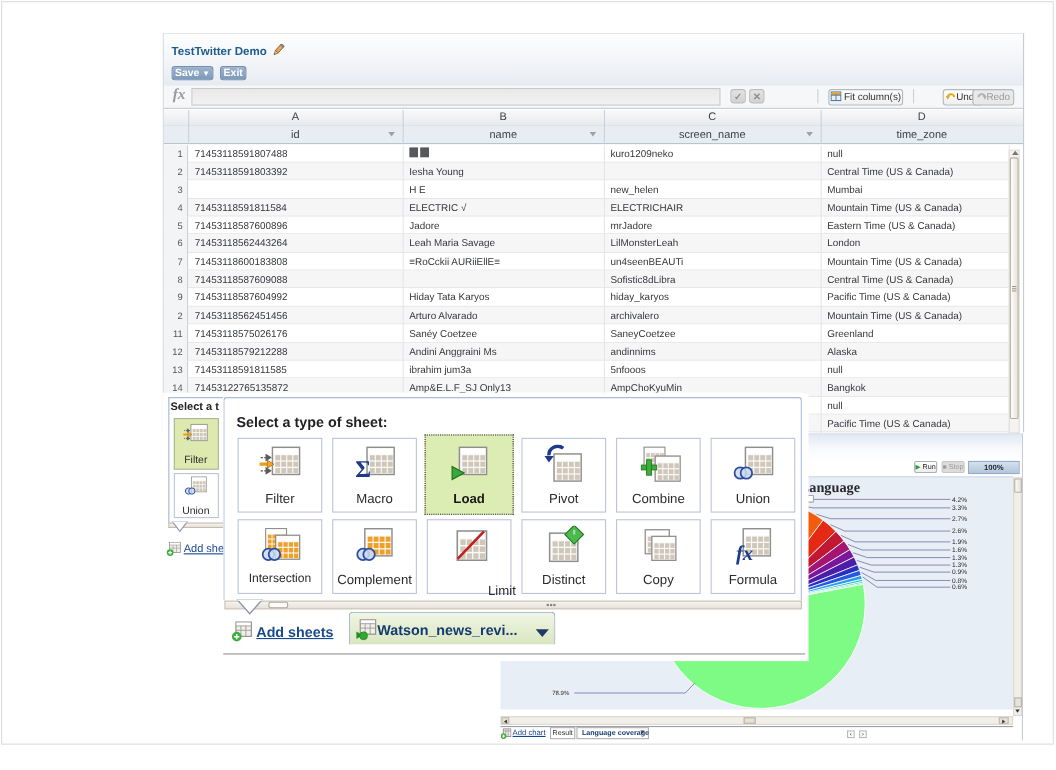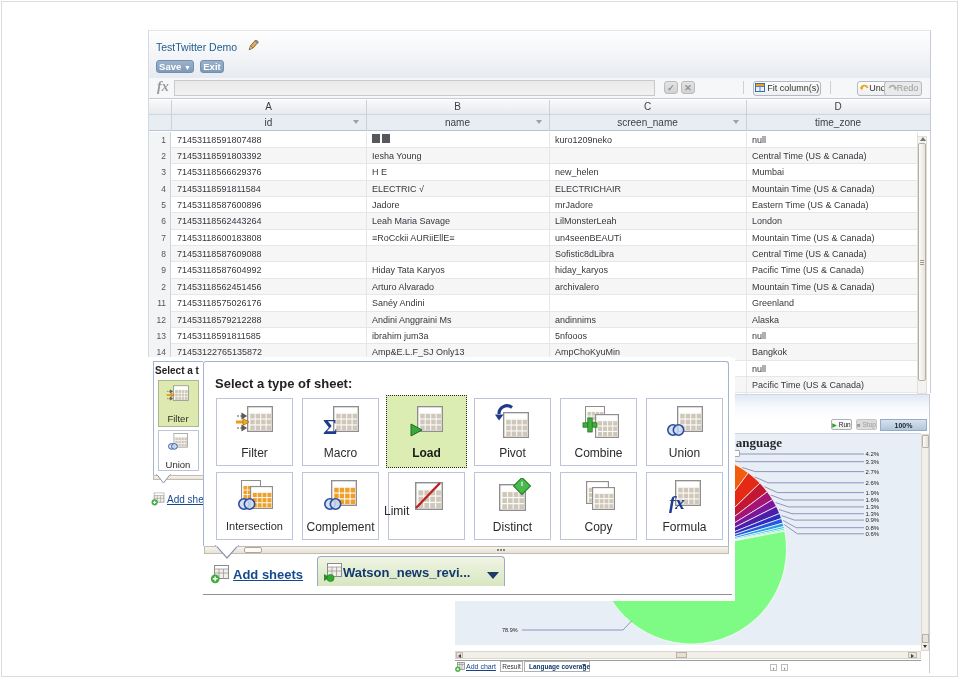--- a/index.html
+++ b/index.html
@@ -2,21 +2,21 @@
 <html><head><meta charset="utf-8">
 <style>
 *{margin:0;padding:0;box-sizing:border-box}
 html,body{width:960px;height:700px;background:#fff;font-family:"Liberation Sans",sans-serif;overflow:hidden}
 .abs{position:absolute}
 #stage{position:relative;width:960px;height:700px}
 #frame{position:absolute;left:1px;top:1px;width:957px;height:676px;border:1px solid #dcdcdc}
 
 #winA{left:148px;top:30px;width:783px;height:363px;z-index:1;background:#fff;border-top:1px solid #e3e7ec;border-left:1px solid #d4dae1;border-right:1px solid #c6ccd4}
 #aHead{left:0;top:0;width:781px;height:47px;background:linear-gradient(#fefefe,#f2f4f7 55%,#e7ebf1)}
-#aTitle{left:7px;top:10px;font-size:10.5px;font-weight:normal;color:#1d5c8f}
+#aTitle{left:7px;top:10px;font-size:10.5px;font-weight:bold;color:#1d5c8f}
 #aFx{left:0;top:47px;width:781px;height:21px;background:#f6f7f9;border-bottom:1px solid #c3ccd6}
 .btnSE{position:absolute;top:29px;height:13px;background:linear-gradient(#9cb2cb,#7e9aba);border:1px solid #7290ae;border-radius:3px;color:#fff;font-size:9.5px;font-weight:bold;text-align:center;line-height:12px}
 #fxSym{left:8px;top:48px;font-family:"Liberation Serif",serif;font-style:italic;font-size:14px;font-weight:bold;color:#9a9a9a}
 #fxInput{left:25px;top:49px;width:481px;height:16px;background:linear-gradient(#e9e9e9,#f2f2f2);border:1px solid #c9c9c9}
 .fxbtn{position:absolute;top:50px;width:14px;height:13px;background:linear-gradient(#e3e3e3,#d2d2d2);border:1px solid #bcbcbc;border-radius:3px;color:#8f8f8f;font-size:9px;font-weight:bold;text-align:center;line-height:12px}
 .tbtn{position:absolute;top:49.5px;height:15px;border:1px solid #b4b9bf;border-radius:3px;background:linear-gradient(#fdfdfd,#efefef);font-size:9px;color:#333;line-height:13px;text-align:center;white-space:nowrap;overflow:hidden}
 .sep{position:absolute;top:50px;width:1px;height:13px;background:#d0d0d0}
 
 #grid{left:0;top:69px;width:781px;height:294px}
 .hrow{position:absolute;left:0;top:0;height:15px;background:linear-gradient(#f9f9fa,#e9eaee);border-bottom:1px solid #cfd6de}
@@ -100,21 +100,20 @@
   <div class="dc" style="left:223px;top:31.50px;width:172px"><span style="display:inline-block;width:8px;height:9px;background:#55585c;margin-right:2px"></span><span style="display:inline-block;width:8px;height:9px;background:#55585c"></span></div>
   <div class="dc" style="left:406px;top:31.50px;width:184px">kuro1209neko</div>
   <div class="dc" style="left:603px;top:31.50px;width:162px">null</div>
   <div class="drow alt" style="top:47.87px"></div>
   <div class="rn" style="top:47.87px">2</div>
   <div class="dc" style="left:28px;top:47.87px;width:182px">71453118591803392</div>
   <div class="dc" style="left:223px;top:47.87px;width:172px">Iesha Young</div>
   <div class="dc" style="left:603px;top:47.87px;width:162px">Central Time (US &amp; Canada)</div>
   <div class="drow" style="top:64.24px"></div>
   <div class="rn" style="top:64.24px">3</div>
-  <div class="dc" style="left:28px;top:64.24px;width:182px">71453118566629376</div>
   <div class="dc" style="left:223px;top:64.24px;width:172px">H E</div>
   <div class="dc" style="left:406px;top:64.24px;width:184px">new_helen</div>
   <div class="dc" style="left:603px;top:64.24px;width:162px">Mumbai</div>
   <div class="drow alt" style="top:80.61px"></div>
   <div class="rn" style="top:80.61px">4</div>
   <div class="dc" style="left:28px;top:80.61px;width:182px">71453118591811584</div>
   <div class="dc" style="left:406px;top:80.61px;width:184px">ELECTRICHAIR</div>
   <div class="dc" style="left:223px;top:80.61px;width:172px">ELECTRIC √</div>
   <div class="dc" style="left:603px;top:80.61px;width:162px">Mountain Time (US &amp; Canada)</div>
   <div class="drow" style="top:96.98px"></div>
@@ -148,21 +147,22 @@
   <div class="dc" style="left:603px;top:162.46px;width:162px">Pacific Time (US &amp; Canada)</div>
   <div class="drow alt" style="top:178.83px"></div>
   <div class="rn" style="top:178.83px">2</div>
   <div class="dc" style="left:28px;top:178.83px;width:182px">71453118562451456</div>
   <div class="dc" style="left:223px;top:178.83px;width:172px">Arturo Alvarado</div>
   <div class="dc" style="left:406px;top:178.83px;width:184px">archivalero</div>
   <div class="dc" style="left:603px;top:178.83px;width:162px">Mountain Time (US &amp; Canada)</div>
   <div class="drow" style="top:195.20px"></div>
   <div class="rn" style="top:195.20px">11</div>
   <div class="dc" style="left:28px;top:195.20px;width:182px">71453118575026176</div>
-  <div class="dc" style="left:223px;top:195.20px;width:172px">Sanéy Andini</div>
+  <div class="dc" style="left:223px;top:195.20px;width:172px">Sanéy Coetzee</div>
+  <div class="dc" style="left:406px;top:195.20px;width:184px">SaneyCoetzee</div>
   <div class="dc" style="left:603px;top:195.20px;width:162px">Greenland</div>
   <div class="drow alt" style="top:211.57px"></div>
   <div class="rn" style="top:211.57px">12</div>
   <div class="dc" style="left:28px;top:211.57px;width:182px">71453118579212288</div>
   <div class="dc" style="left:223px;top:211.57px;width:172px">Andini Anggraini Ms</div>
   <div class="dc" style="left:406px;top:211.57px;width:184px">andinnims</div>
   <div class="dc" style="left:603px;top:211.57px;width:162px">Alaska</div>
   <div class="drow" style="top:227.94px"></div>
   <div class="rn" style="top:227.94px">13</div>
   <div class="dc" style="left:28px;top:227.94px;width:182px">71453118591811585</div>
@@ -594,21 +594,21 @@
           </g>
         </g>
         <g transform="translate(9,26)">
           <g>
             <circle cx="0" cy="0" r="5.2" fill="#ccdcf2" fill-opacity="0.85" stroke="#2c4d9e" stroke-width="1.6"></circle>
             <circle cx="5.5" cy="0" r="5.2" fill="#ccdcf2" fill-opacity="0.85" stroke="#2c4d9e" stroke-width="1.6"></circle>
           </g>
         </g>
       </svg>
   <div class="tile" style="left:185px;top:114px"></div>
-  <div class="abs" style="left:181px;top:146px;width:85px;text-align:left;font-size:12px;color:#2b2b2b">Limit</div>
+  <div class="abs" style="left:181px;top:172px;width:85px;text-align:right;font-size:12px;color:#2b2b2b">Limit</div>
   <svg class="abs" style="left:204px;top:120px" width="40" height="36" viewBox="0 0 40 36">
         <g transform="translate(8,4)">
           <g transform="translate(0,0) scale(1.4)">
             <rect x="0.5" y="0.5" width="19" height="19" fill="#fbfaf7" stroke="#8e8e8e"></rect>
             <rect x="1.5" y="1.5" width="17" height="3.5" fill="#ffffff"></rect>
             <rect x="2.5" y="6" width="3.4" height="3.6" fill="#cfc8ba"></rect>
             <rect x="6.7" y="6" width="3.4" height="3.6" fill="#cfc8ba"></rect>
             <rect x="10.9" y="6" width="3.4" height="3.6" fill="#cfc8ba"></rect>
             <rect x="15.1" y="6" width="3.4" height="3.6" fill="#cfc8ba"></rect>
             <rect x="2.5" y="10.5" width="3.4" height="3.6" fill="#cfc8ba"></rect>

